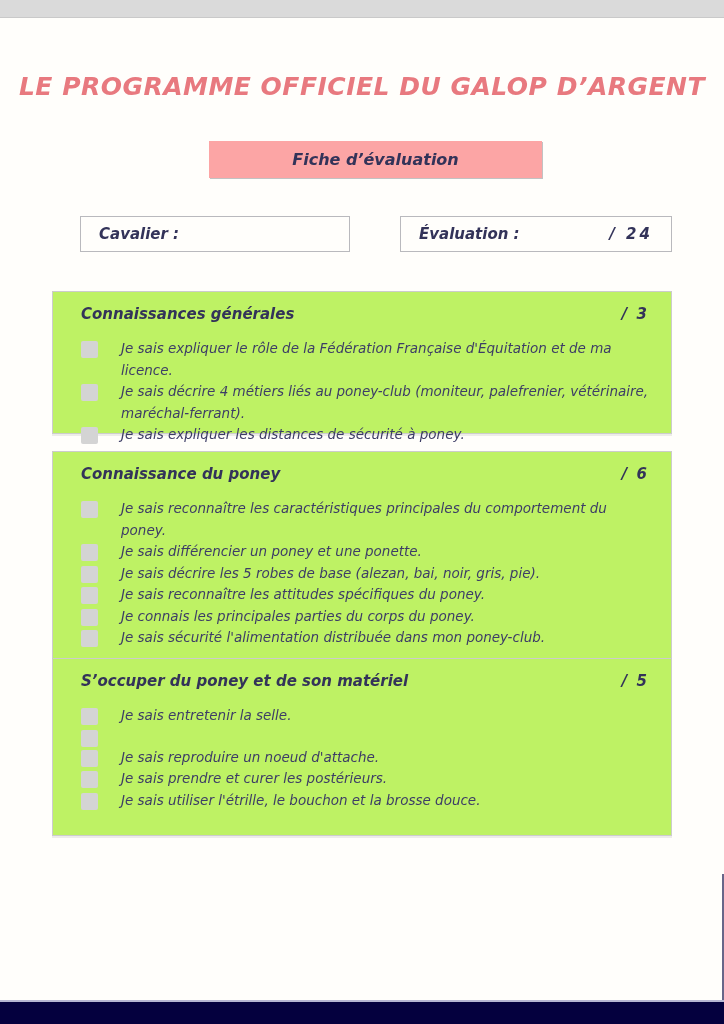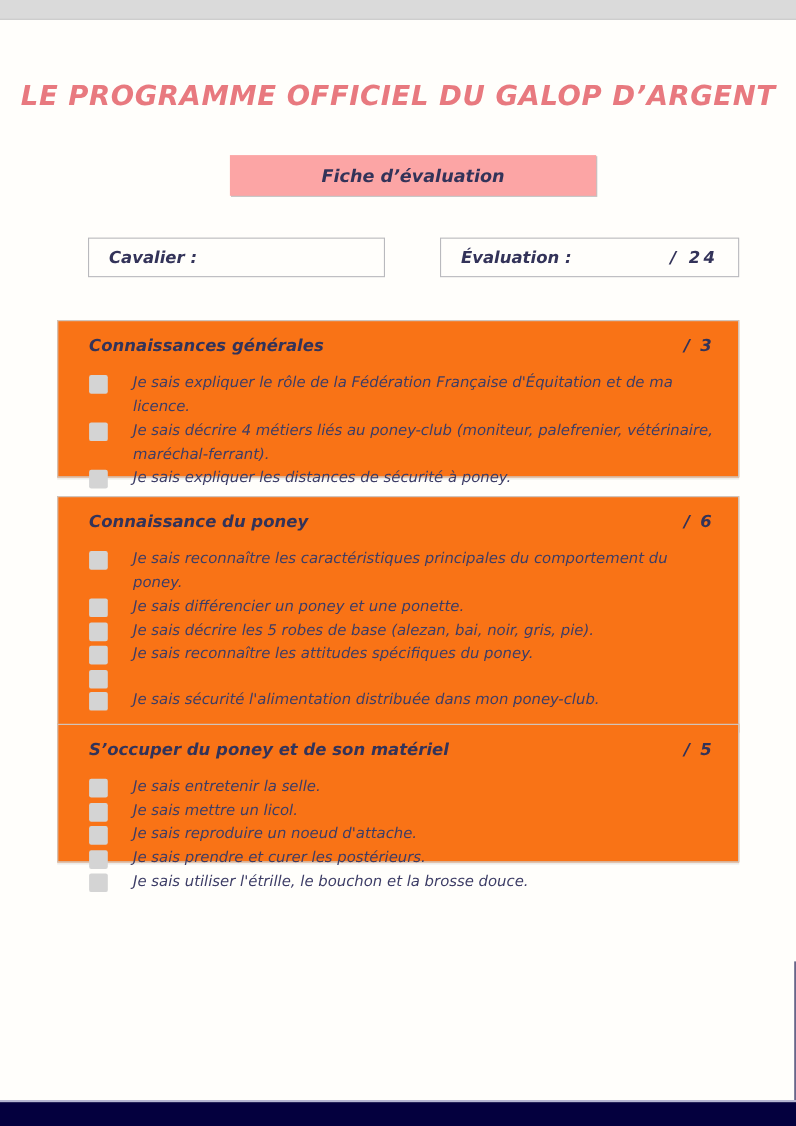--- a/index.html
+++ b/index.html
@@ -62,26 +62,26 @@
   }
   .cavalier-box { left: 52px; width: 270px; margin-left: 28px; }
   .evaluation-box { left: 400px; width: 272px; justify-content: space-between; }
   .score-total { letter-spacing: 3px; }
 
   .section {
     position: absolute;
     left: 52px;
     width: 620px;
     border: 1px solid #cccccc;
-    background: #f97316;
+    background: #bef264;
     box-shadow: 0 2px 0 rgba(0,0,0,0.07);
   }
   .section-1 { top: 291px; height: 143px; }
   .section-2 { top: 451px; height: 215px; }
-  .section-3 { top: 658px; height: 126px; }
+  .section-3 { top: 658px; height: 178px; }
 
   .section-header {
     display: flex;
     justify-content: space-between;
     align-items: baseline;
     padding: 13px 22px 0 28px;
     color: #333359;
     font-size: 15px;
     font-weight: 600;
   }
@@ -180,41 +180,41 @@
       <div class="item">
         <span class="checkbox"></span>
         <span class="item-text">Je sais décrire les 5 robes de base (alezan, bai, noir, gris, pie).</span>
       </div>
       <div class="item">
         <span class="checkbox"></span>
         <span class="item-text">Je sais reconnaître les attitudes spécifiques du poney.</span>
       </div>
       <div class="item">
         <span class="checkbox"></span>
+        <span class="item-text">Je connais les principales parties du corps du poney.</span>
       </div>
       <div class="item">
         <span class="checkbox"></span>
         <span class="item-text">Je sais sécurité l'alimentation distribuée dans mon poney-club.</span>
       </div>
     </div>
   </div>
 
   <div class="section section-3">
     <div class="section-header">
       <span>S’occuper du poney et de son matériel</span>
       <span class="section-score">/ 5</span>
     </div>
     <div class="items">
       <div class="item">
         <span class="checkbox"></span>
         <span class="item-text">Je sais entretenir la selle.</span>
       </div>
       <div class="item">
         <span class="checkbox"></span>
-        <span class="item-text">Je sais mettre un licol.</span>
       </div>
       <div class="item">
         <span class="checkbox"></span>
         <span class="item-text">Je sais reproduire un noeud d'attache.</span>
       </div>
       <div class="item">
         <span class="checkbox"></span>
         <span class="item-text">Je sais prendre et curer les postérieurs.</span>
       </div>
       <div class="item">

